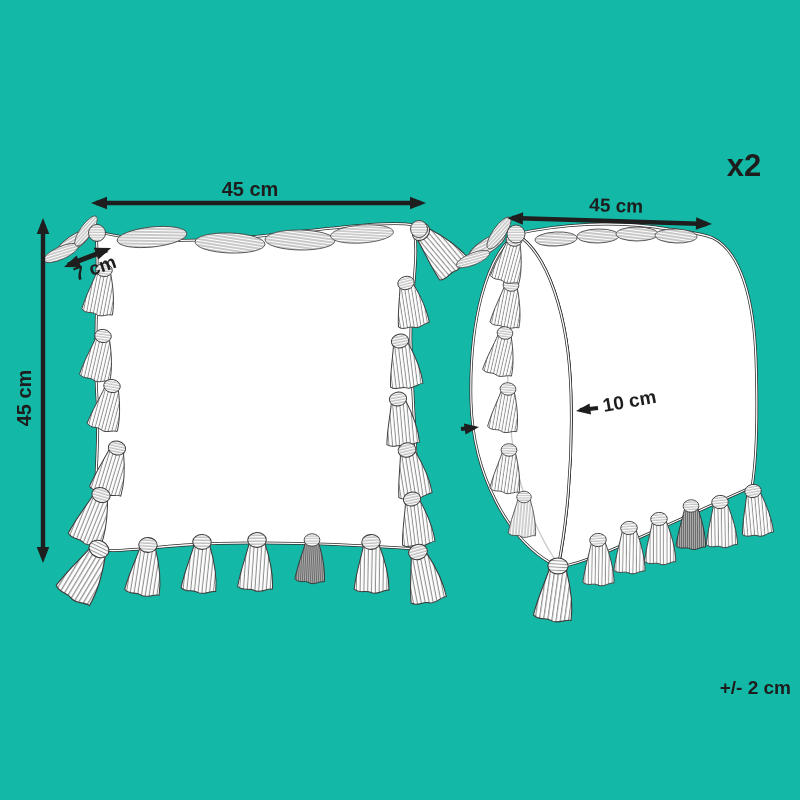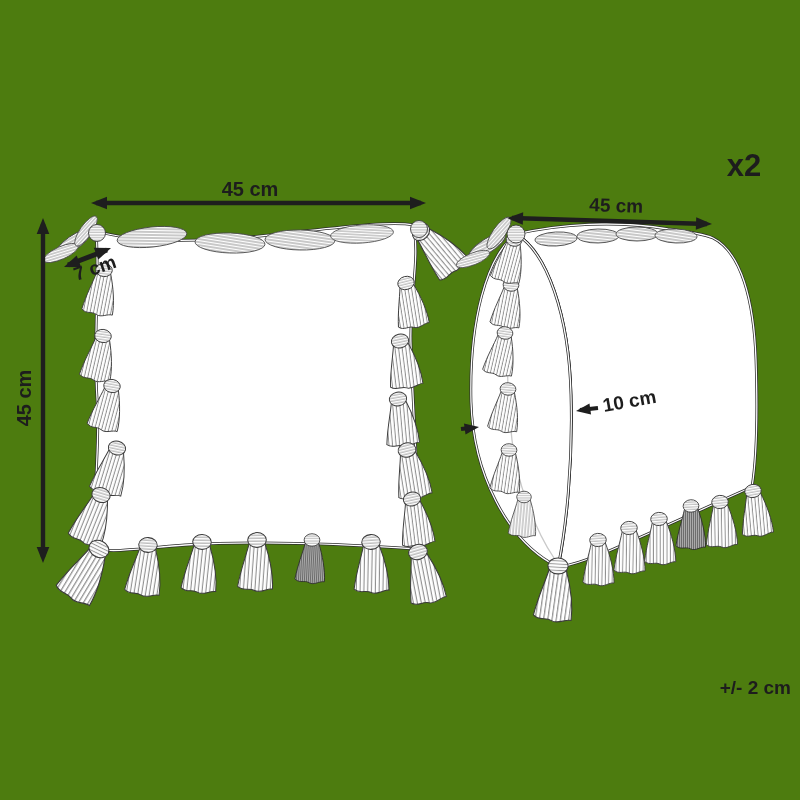--- a/index.html
+++ b/index.html
@@ -1,16 +1,16 @@
 <!DOCTYPE html>
 <html><head>
 <meta charset="utf-8">
 <style>
   html,body{margin:0;padding:0;background:#ffffff;}
-  .page{position:relative;width:800px;height:800px;background:#4d7c0f;overflow:hidden;
+  .page{position:relative;width:800px;height:800px;background:#14b8a6;overflow:hidden;
         font-family:"Liberation Sans",sans-serif;}
   svg{display:block;}
   text{font-family:"Liberation Sans","DejaVu Sans",sans-serif;font-weight:700;fill:#1d1d1d;}
   .dim-label{font-size:20px;}
   .dim-label-sm{font-size:19px;}
   .qty-label{font-size:31px;}
   .tol-label{font-size:19px;}
   .shaft{stroke:#1e1e1e;stroke-linecap:butt;fill:none;}
   .outline{fill:#ffffff;stroke:#2b2b2b;stroke-width:2.8;}
   .outline-inner{fill:none;stroke:#ffffff;stroke-width:1.3;}

